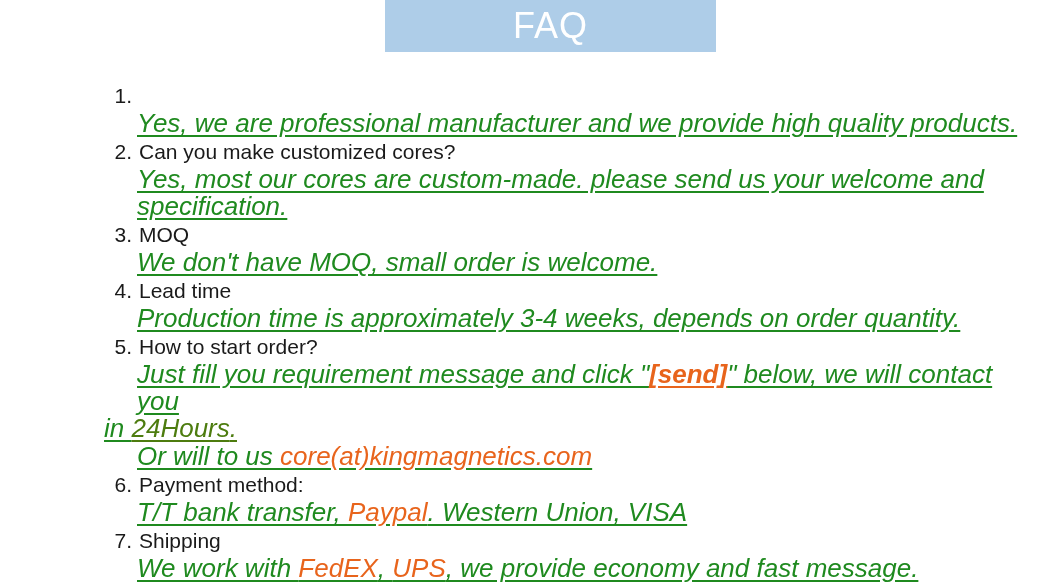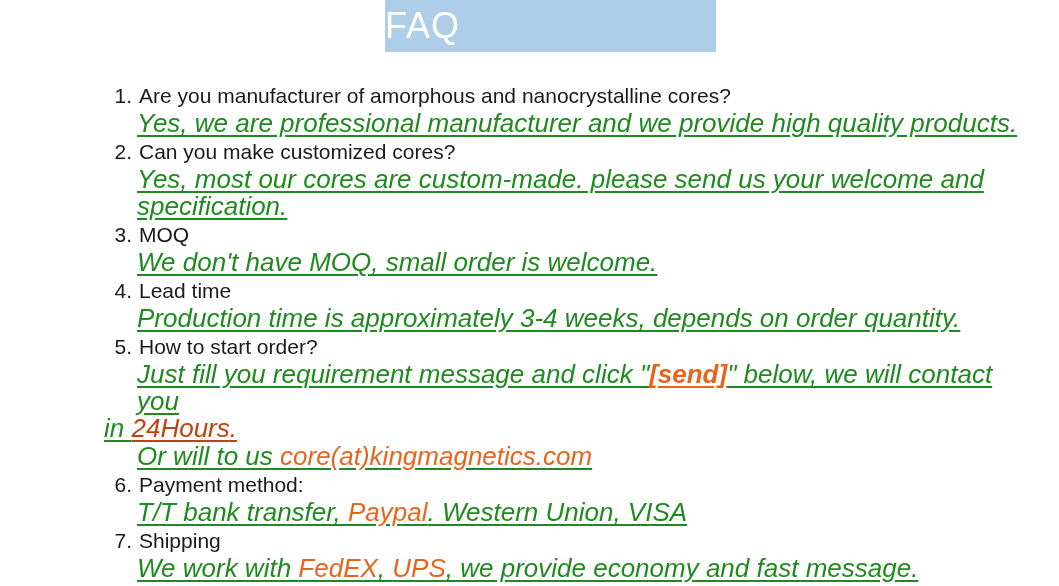--- a/index.html
+++ b/index.html
@@ -24,21 +24,21 @@
     top: 0px;
     width: 331px;
     height: 52px;
     background: #aecde8;
   }
   .banner-title {
     position: absolute;
     left: 0;
     top: 0;
     width: 100%;
-    text-align: left;
+    text-align: center;
     font-size: 36px;
     line-height: 52px;
     color: #ffffff;
     letter-spacing: 1px;
     font-weight: normal;
   }
   .faq-list {
     position: absolute;
     left: 104px;
     top: 82px;
@@ -81,21 +81,21 @@
     text-decoration: underline;
     text-underline-offset: 3px;
   }
   .green {
     color: #1f8a1f;
   }
   .orange {
     color: #e8641c;
   }
   .red {
-    color: #c2410c;
+    color: #4d7c0f;
   }
   .bold {
     font-weight: bold;
   }
   .a-row.wrap-special {
     margin-left: 33px;
   }
   .cont-line {
     margin-left: -33px;
     display: block;
@@ -108,21 +108,20 @@
 
   <div class="banner">
     <div class="banner-title">FAQ</div>
   </div>
 
   <div class="faq-list">
 
     <div class="qa">
       <div class="q-row">
         <span class="q-num">1.</span>
-        <span class="q-text">Are you manufacturer of amorphous and nanocrystalline cores?</span>
       </div>
       <div class="a-row a-under">Yes, we are professional manufacturer and we provide high quality products.</div>
     </div>
 
     <div class="qa">
       <div class="q-row">
         <span class="q-num">2.</span>
         <span class="q-text">Can you make customized cores?</span>
       </div>
       <div class="a-row a-under">Yes, most our cores are custom-made. please send us your welcome and specification.</div>

